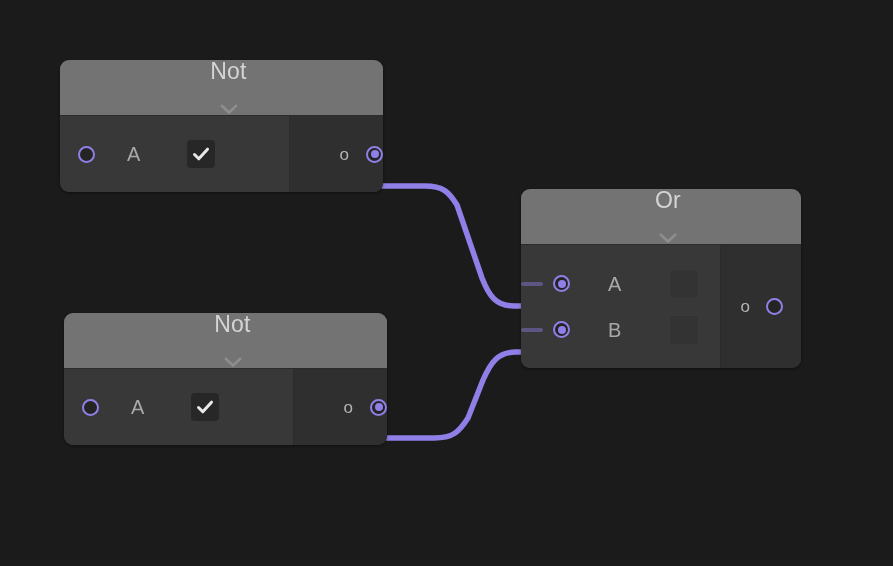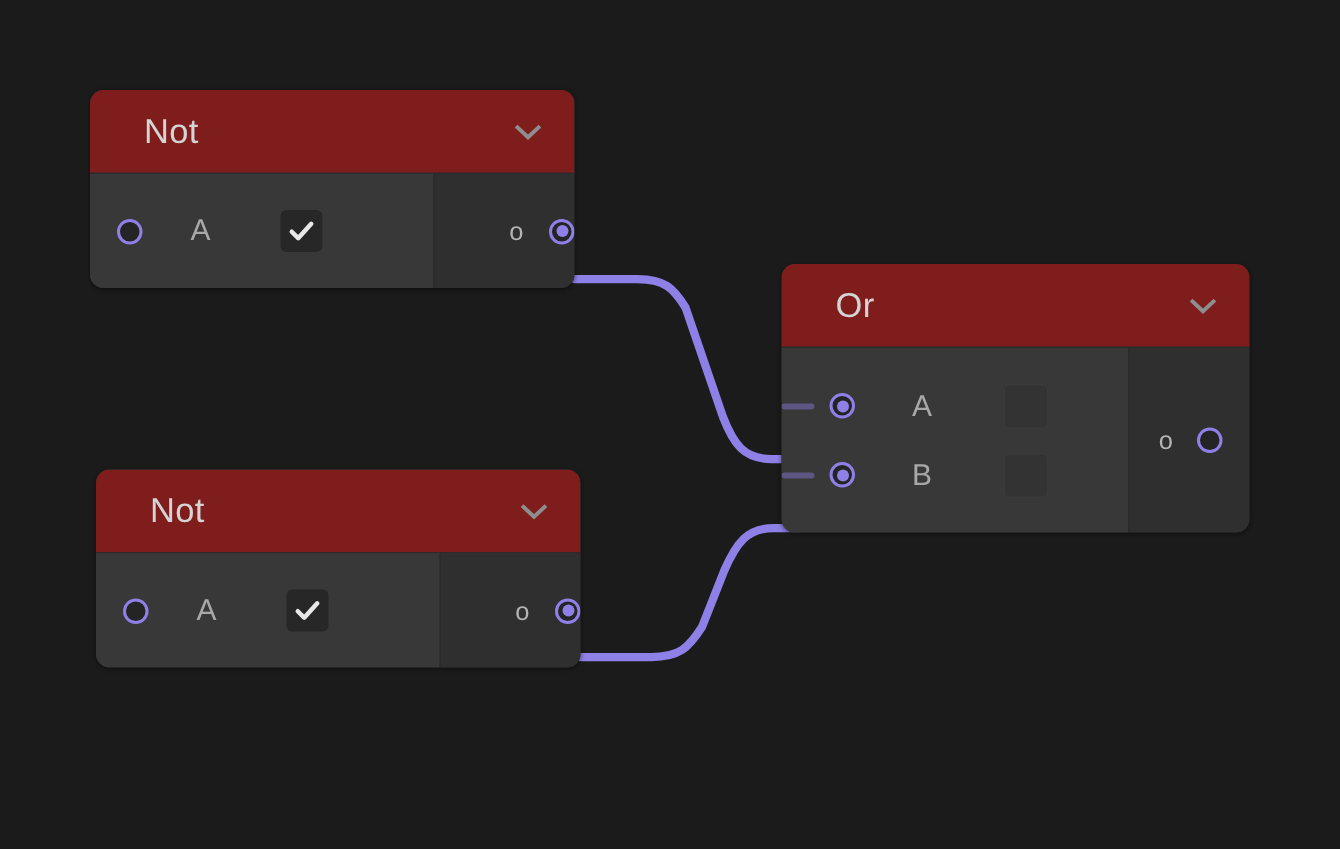--- a/index.html
+++ b/index.html
@@ -38,27 +38,28 @@
   .node {
     position: absolute;
     border-radius: 9px;
     background: #343434;
     overflow: hidden;
     z-index: 2;
     box-shadow: 0 1px 3px rgba(0,0,0,0.45);
   }
 
   .node-header {
-    background: #7f1d1d;
+    background: #737373;
     height: 56px;
     display: flex;
     align-items: center;
     justify-content: space-between;
     padding: 0 22px 0 36px;
     border-bottom: 1px solid #2b2b2b;
+    flex-direction: column;
   }
 
   .node-title {
     color: #d4d4d4;
     font-size: 23px;
     font-weight: 400;
     letter-spacing: 0.2px;
     line-height: 1;
   }
 
@@ -169,21 +170,21 @@
     left: 50%;
     top: 50%;
     transform: translate(-50%, -50%);
     width: 20px;
     height: 20px;
   }
 
   
   #node-not-1 { left: 60px;  top: 60px;  width: 323px; }
   #node-not-2 { left: 64px;  top: 313px; width: 323px; }
-  #node-or    { left: 521px; top: 176px; width: 312px; }
+  #node-or    { left: 521px; top: 189px; width: 280px; }
 
   #node-not-1 .node-body,
   #node-not-2 .node-body { height: 76px; }
   #node-or .node-body { height: 123px; }
 
   #node-not-1 .io-col-outputs,
   #node-not-2 .io-col-outputs { width: 94px; }
   #node-or .io-col-outputs { width: 81px; }
 
   

